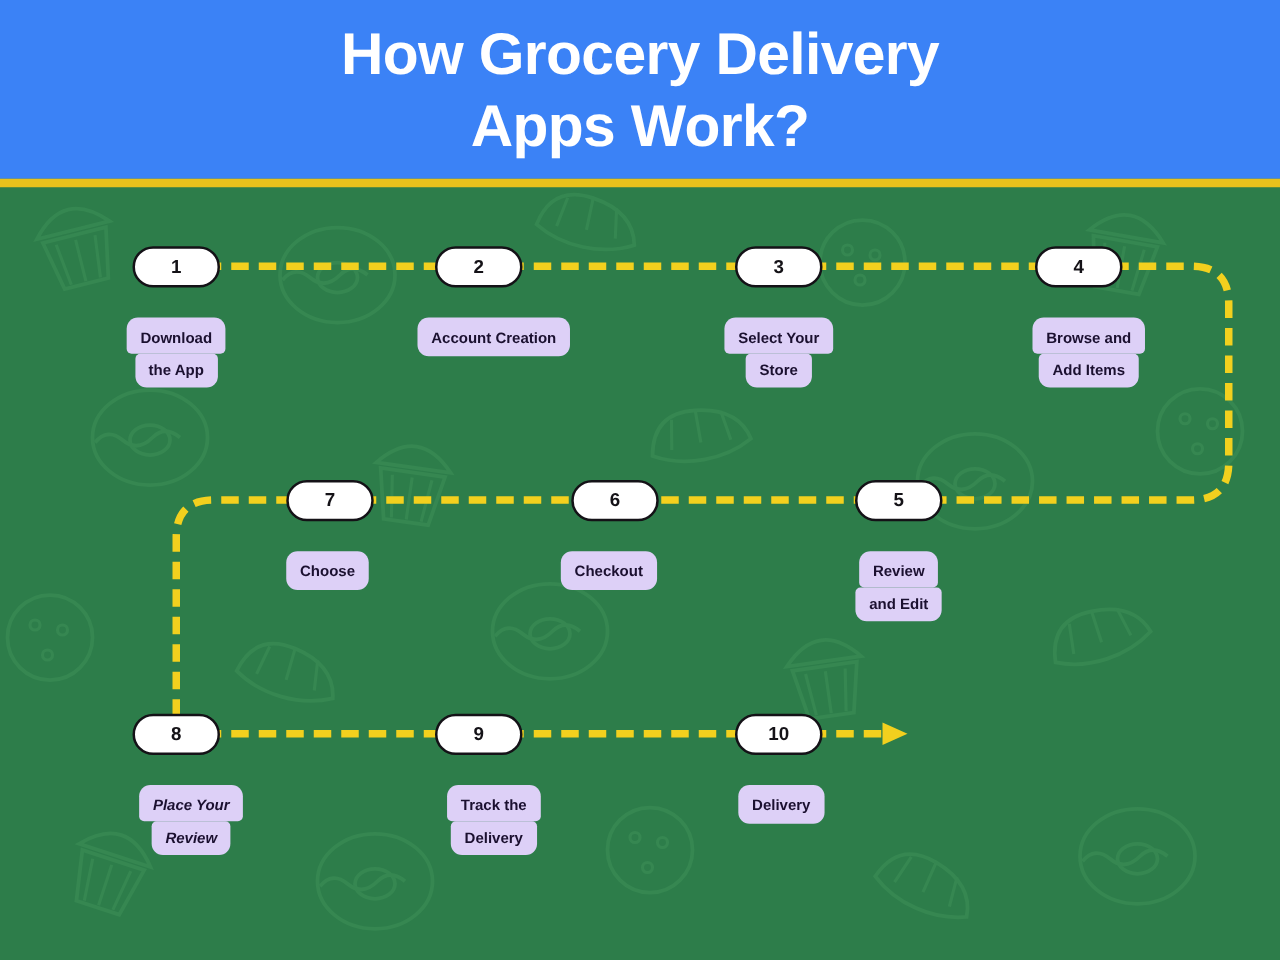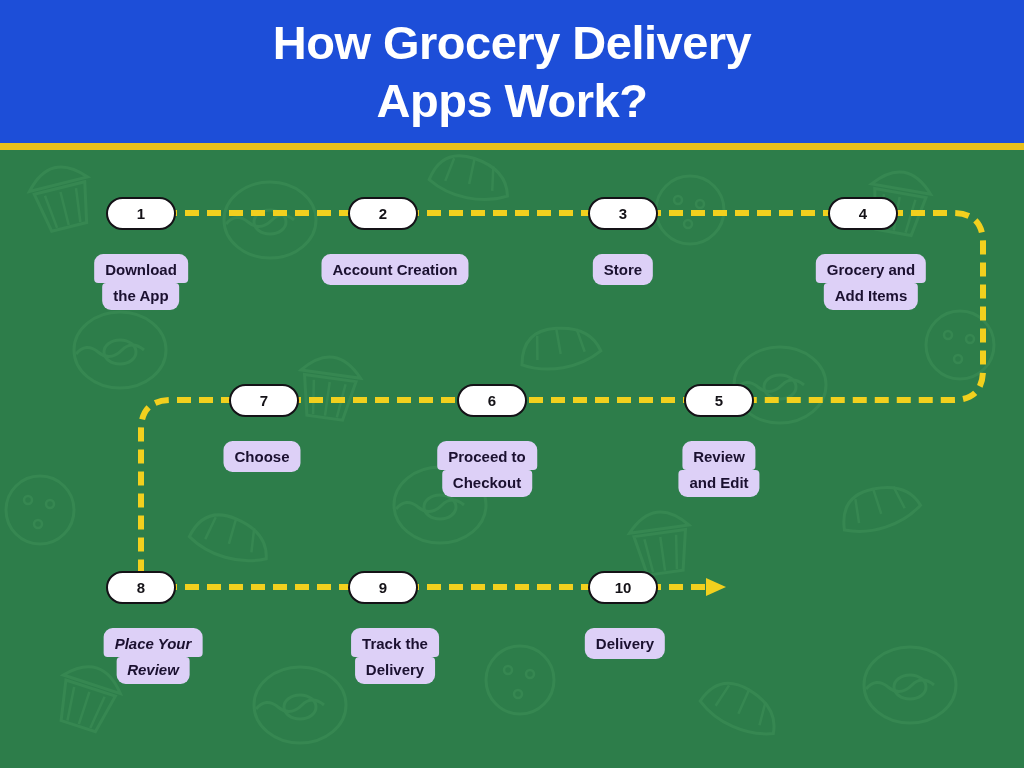--- a/index.html
+++ b/index.html
@@ -19,21 +19,21 @@
     height: 768px;
     overflow: hidden;
   }
 
   
   .header {
     position: absolute;
     left: 0; top: 0;
     width: 1024px;
     height: 143px;
-    background: #1d4ed8;
+    background: #3b82f6;
     display: flex;
     align-items: center;
     justify-content: center;
   }
   .header-title {
     color: #ffffff;
     font-size: 47px;
     font-weight: bold;
     line-height: 1.22;
     text-align: center;
@@ -98,21 +98,21 @@
   .label {
     position: absolute;
     z-index: 3;
     display: flex;
     flex-direction: column;
     align-items: center;
   }
   .label .ln {
     background: #ddd0f7;
     color: #1b1030;
-    font-size: 15px;
+    font-size: 12px;
     font-weight: bold;
     line-height: 22px;
     padding: 2px 11px 2px;
     white-space: nowrap;
   }
   .label .ln:first-child {
     border-radius: 9px 9px 4px 4px;
     padding-top: 5px;
   }
   .label .ln:last-child {
@@ -209,41 +209,41 @@
         </div>
         <div class="step">
           <div class="badge" style="left: 348px; top: 47px;">2</div>
           <div class="label" style="left: 395px; top: 104px; transform: translateX(-50%);">
             <div class="ln">Account Creation</div>
           </div>
         </div>
         <div class="step">
           <div class="badge" style="left: 588px; top: 47px;">3</div>
           <div class="label" style="left: 623px; top: 104px; transform: translateX(-50%);">
+            <div class="ln">Select Your</div>
             <div class="ln">Store</div>
           </div>
         </div>
         <div class="step">
           <div class="badge" style="left: 828px; top: 47px;">4</div>
           <div class="label" style="left: 871px; top: 104px; transform: translateX(-50%);">
-            <div class="ln">Grocery and</div>
+            <div class="ln">Browse and</div>
             <div class="ln">Add Items</div>
           </div>
         </div>
         <div class="step">
           <div class="badge" style="left: 684px; top: 234px;">5</div>
           <div class="label" style="left: 719px; top: 291px; transform: translateX(-50%); justify-content: center;">
             <div class="ln">Review</div>
             <div class="ln">and Edit</div>
           </div>
         </div>
         <div class="step">
           <div class="badge" style="left: 457px; top: 234px;">6</div>
           <div class="label" style="left: 487px; top: 291px; transform: translateX(-50%);">
-            <div class="ln">Proceed to</div>
             <div class="ln">Checkout</div>
           </div>
         </div>
         <div class="step">
           <div class="badge" style="left: 229px; top: 234px;">7</div>
           <div class="label" style="left: 262px; top: 291px; transform: translateX(-50%);">
             <div class="ln">Choose</div>
           </div>
         </div>
         <div class="step">

